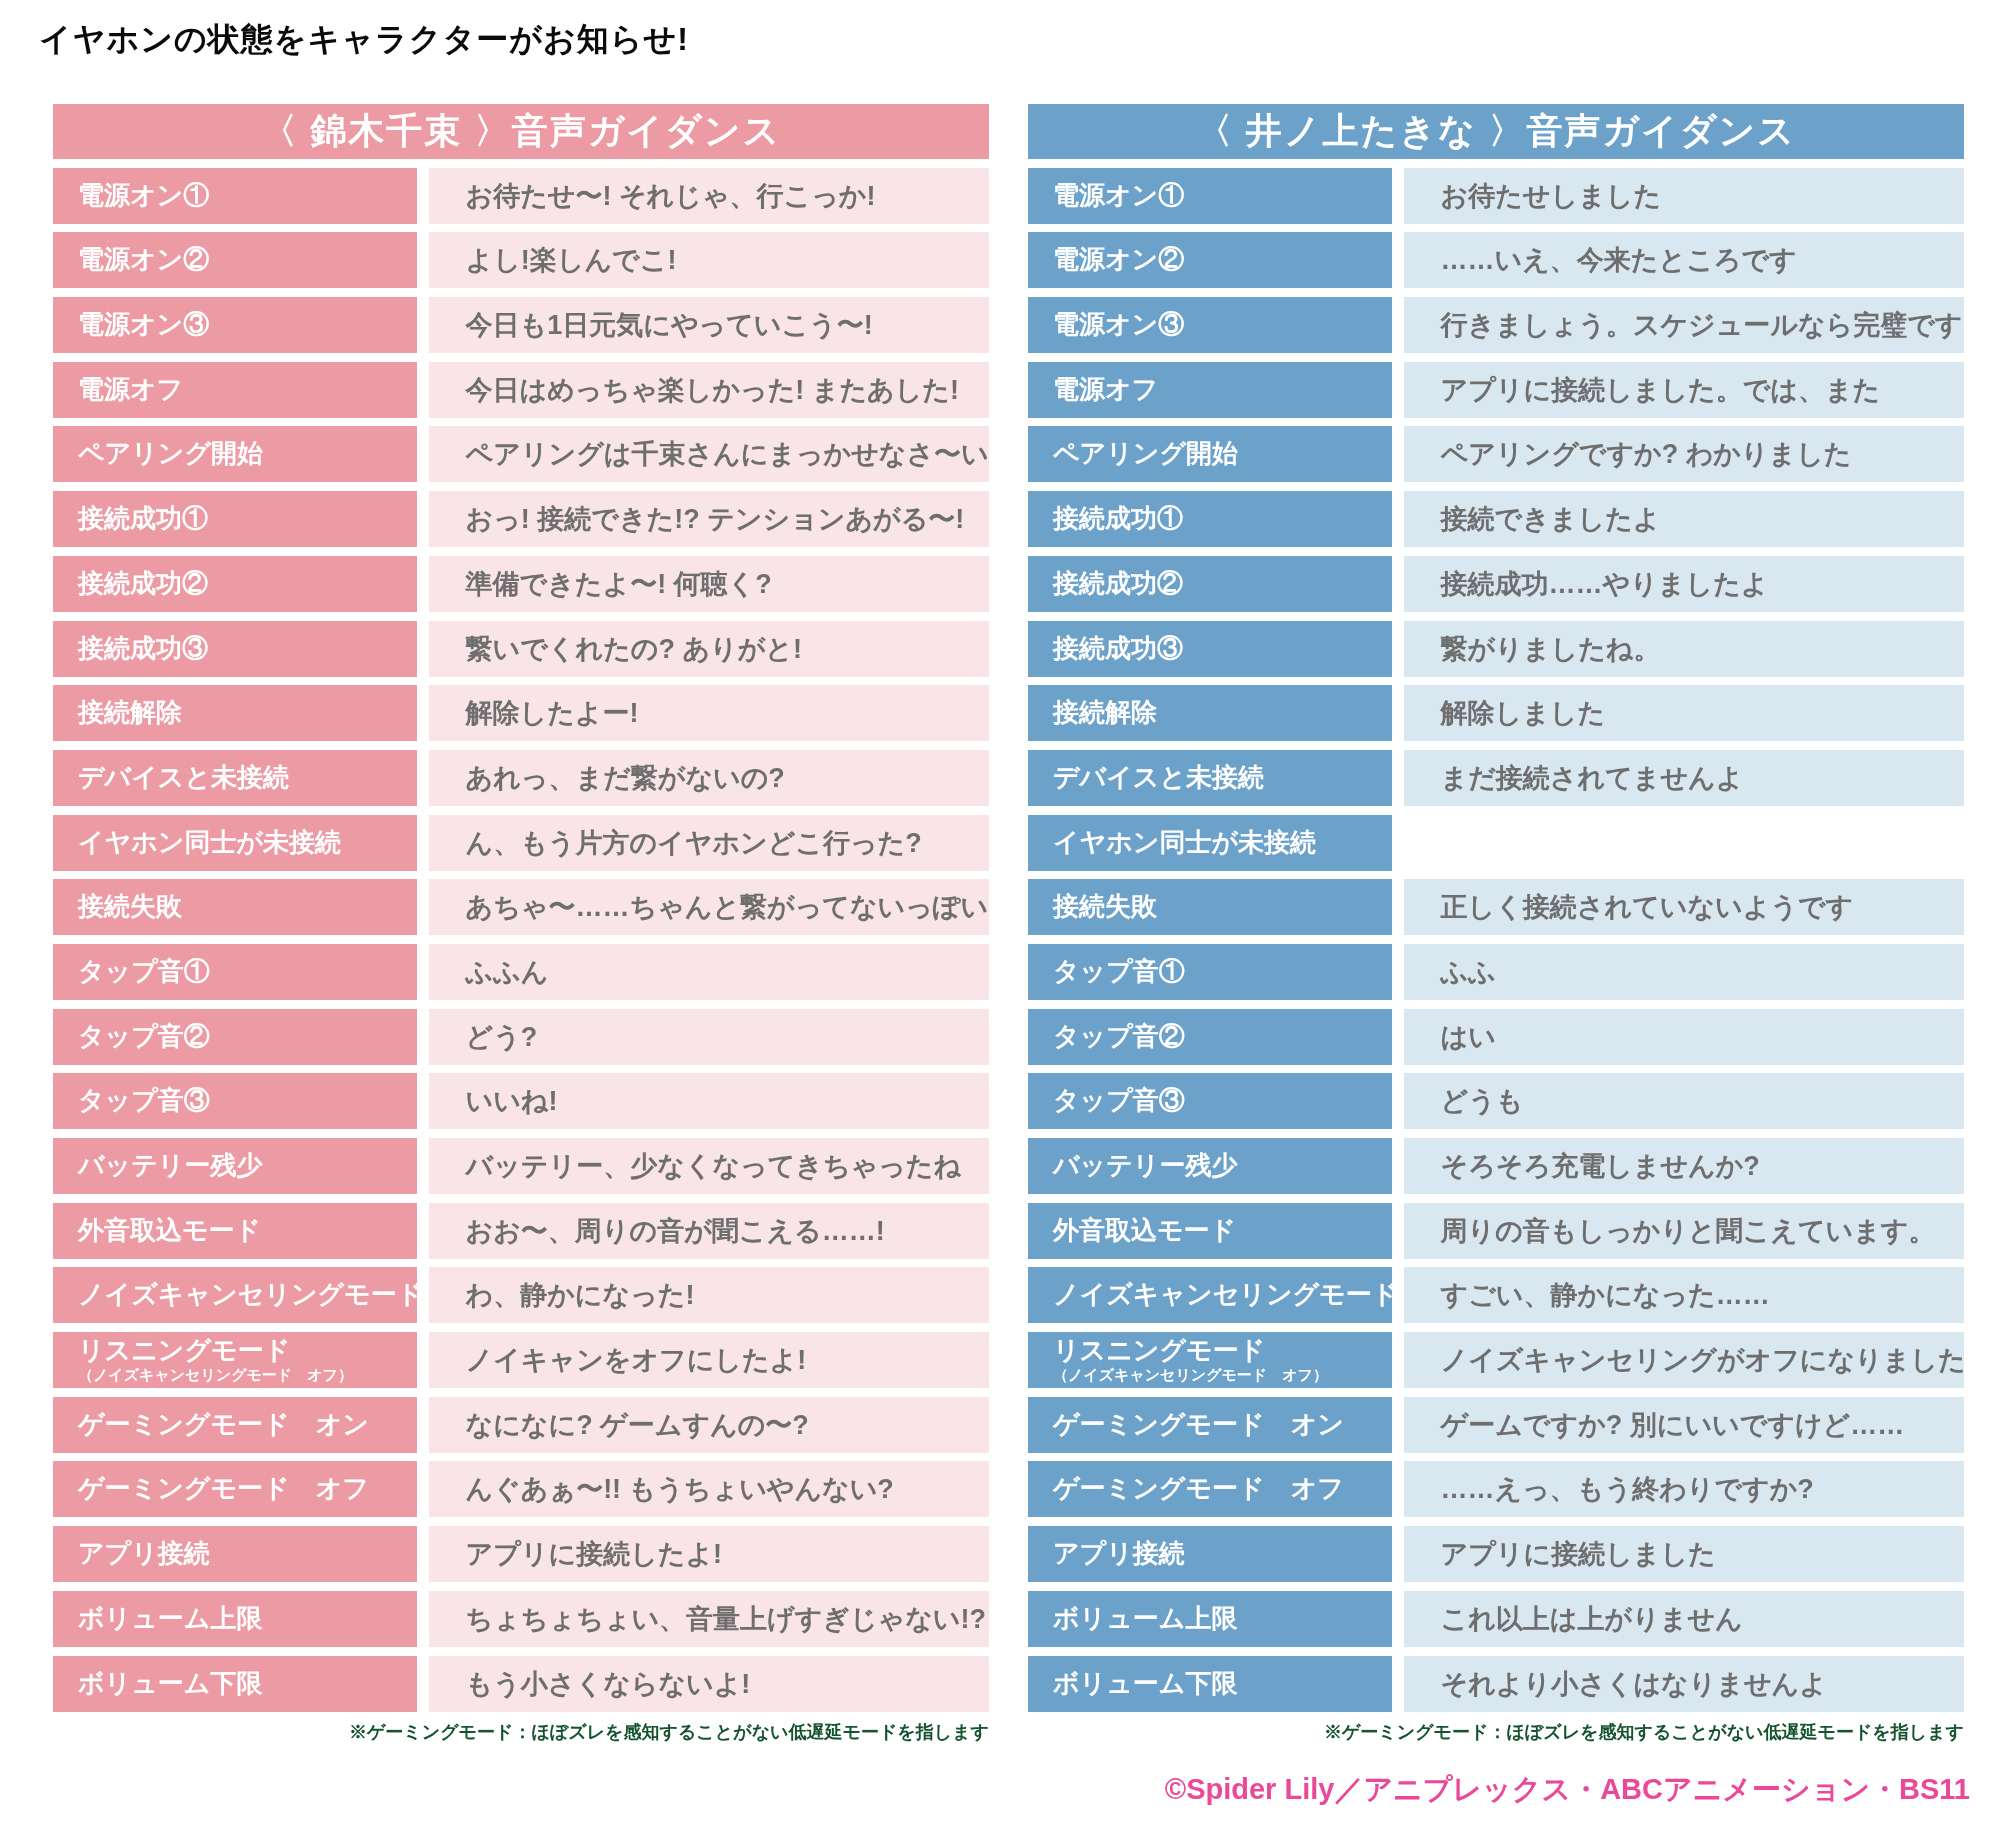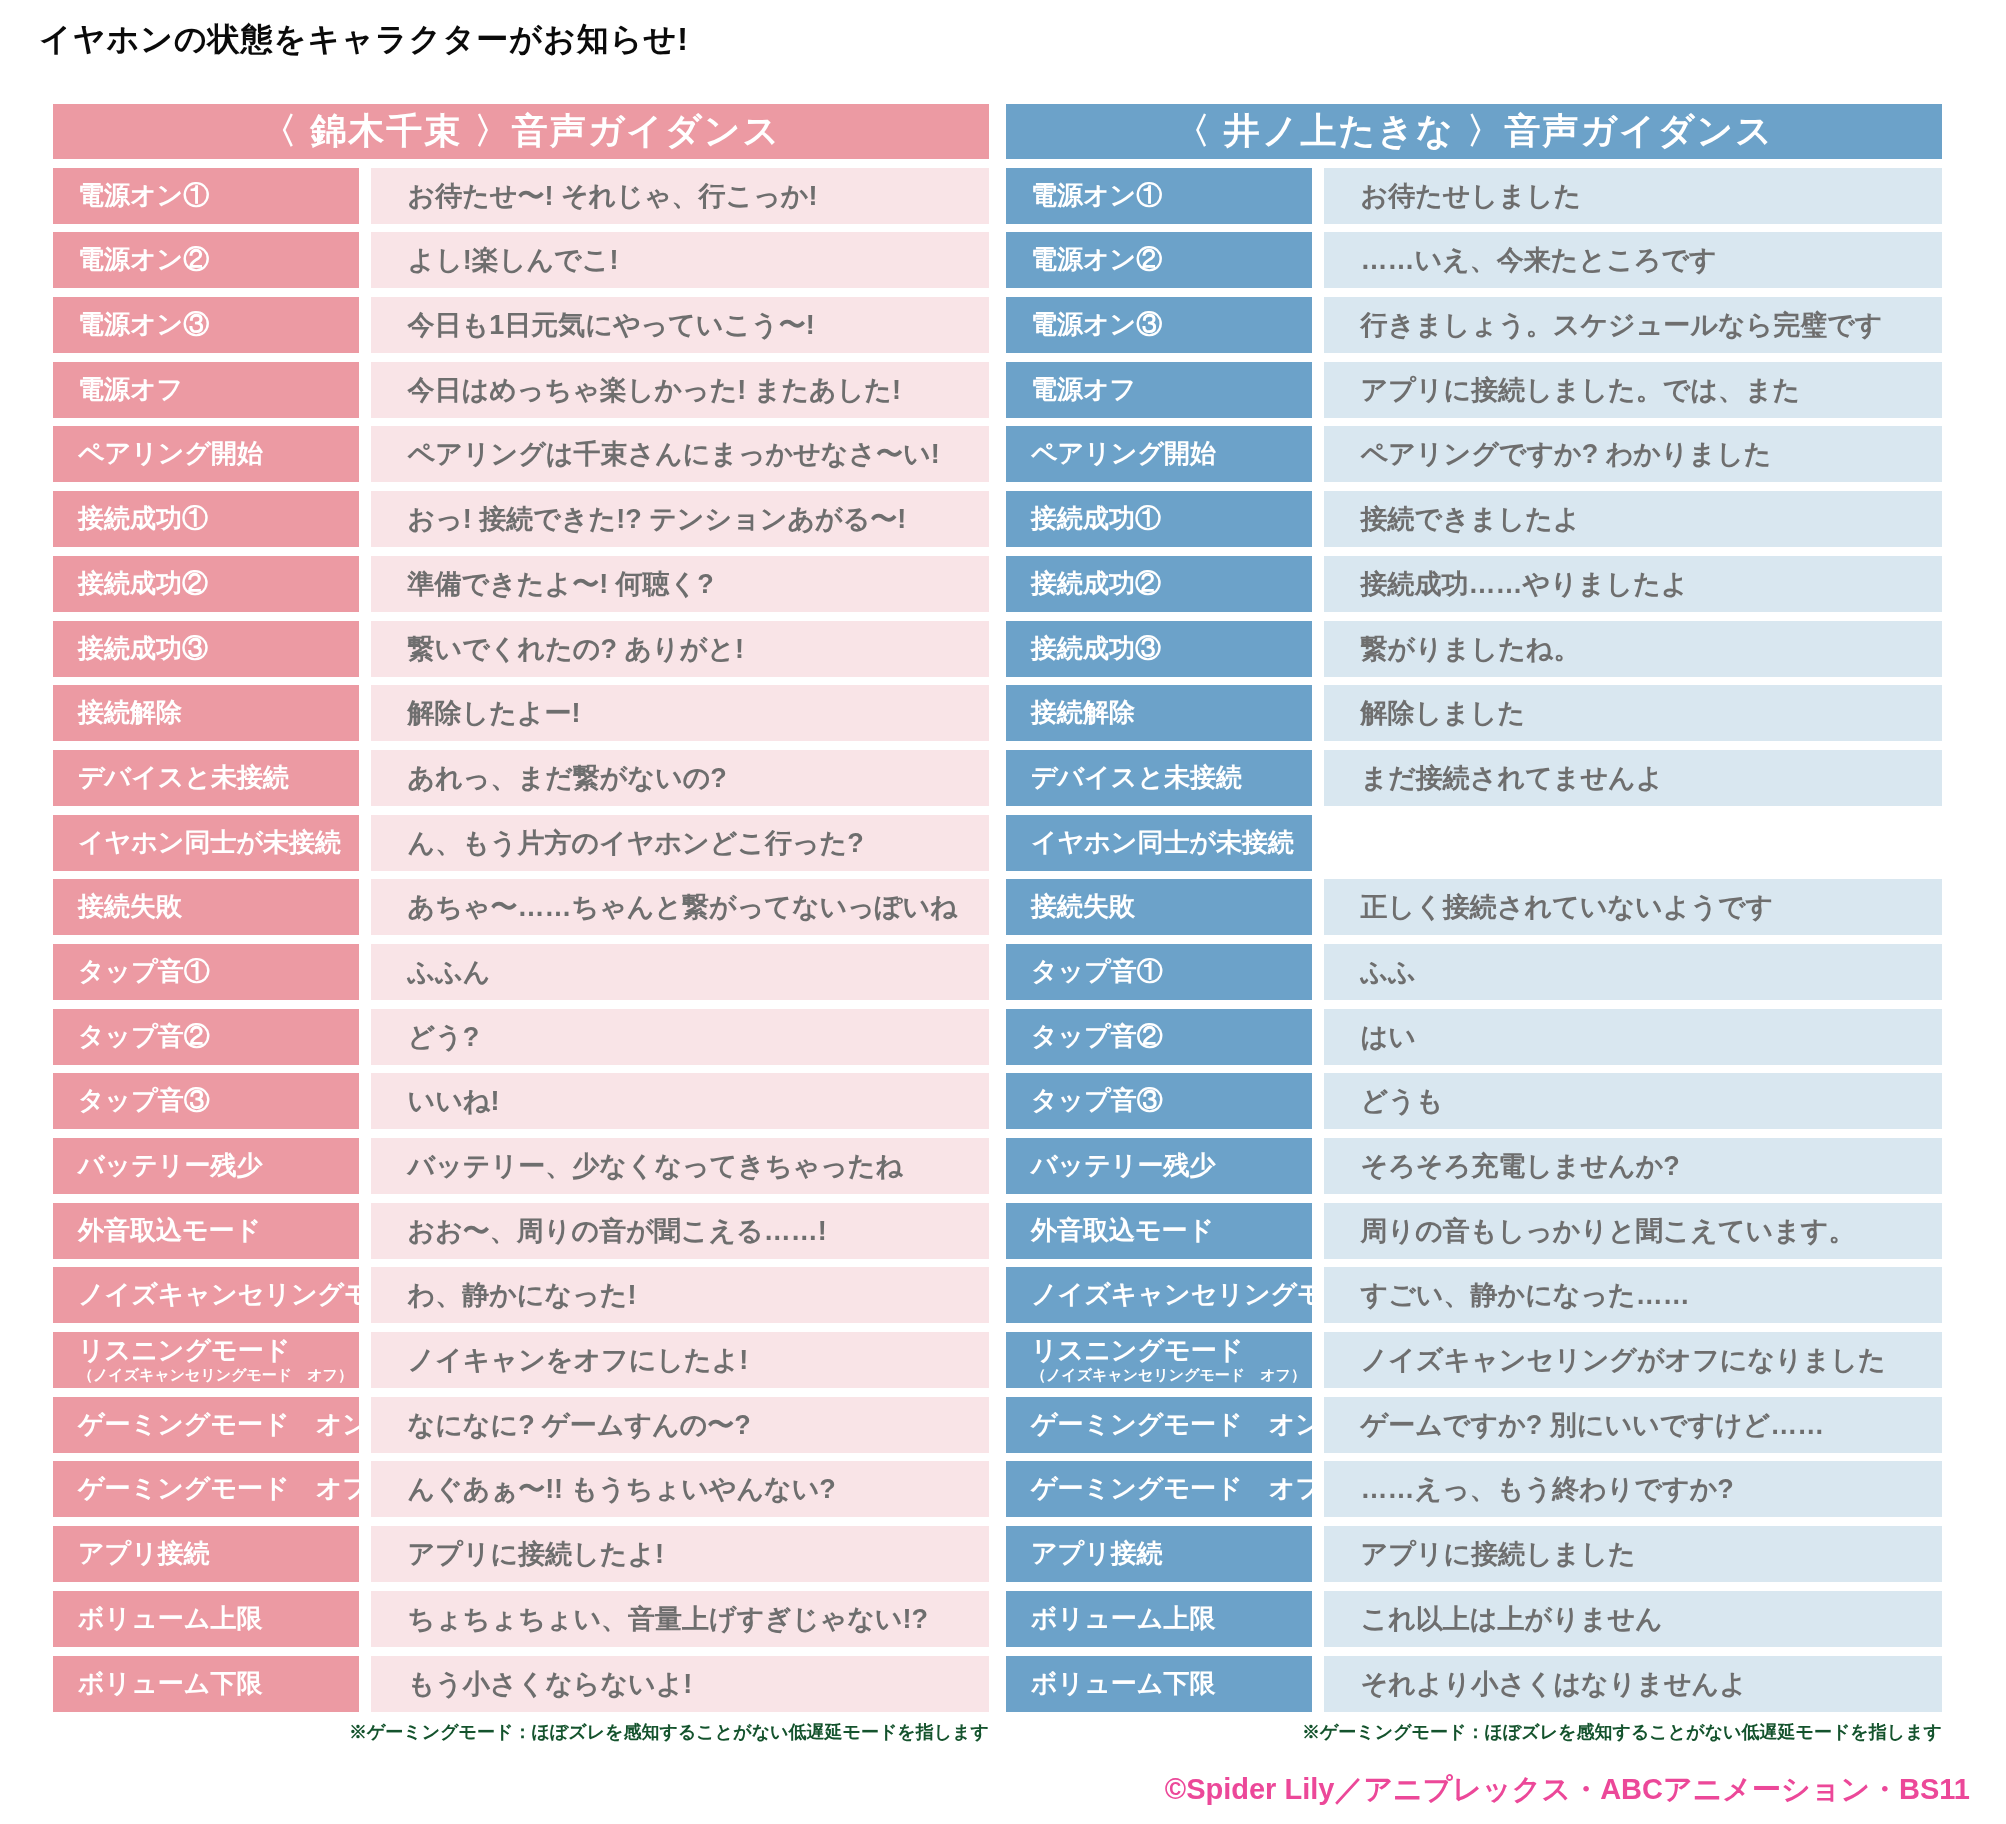--- a/index.html
+++ b/index.html
@@ -9,32 +9,32 @@
     position: relative; overflow: hidden;
     font-family: "Liberation Sans", sans-serif;
   }
   .page-title {
     position: absolute; left: 39px; top: 17.5px;
     font-size: 32px; font-weight: bold; color: #0a0a0a;
     letter-spacing: 1px; white-space: nowrap;
   }
   .tables {
     position: absolute; left: 53px; top: 104px;
-    display: flex; gap: 17px;
+    display: flex; gap: 39px;
   }
   .table-col { width: 936px; }
   .tbl-header {
     height: 55px; background: var(--accent); color: #ffffff;
     font-size: 36px; font-weight: bold; letter-spacing: 1.9px;
     display: flex; align-items: center; justify-content: center;
     margin-bottom: 8.7px; white-space: nowrap;
   }
   .row { display: flex; gap: 11.6px; margin-bottom: 8.7px; height: 56px; }
   .label-cell {
-    width: 306px; background: var(--accent); color: #ffffff;
+    width: 364px; background: var(--accent); color: #ffffff;
     display: flex; flex-direction: column; justify-content: center;
     padding-left: 25px; overflow: hidden; flex: none;
   }
   .label-main { font-size: 26px; font-weight: bold; white-space: nowrap; line-height: 1.15; }
   .label-sub  { font-size: 15px; font-weight: bold; white-space: nowrap; line-height: 1.15; }
   .value-cell {
     flex: 1; background: var(--light);
     display: flex; align-items: center; padding-left: 37px; overflow: hidden;
   }
   .value-text { font-size: 27px; font-weight: bold; color: #6E6E6E; white-space: nowrap; }

